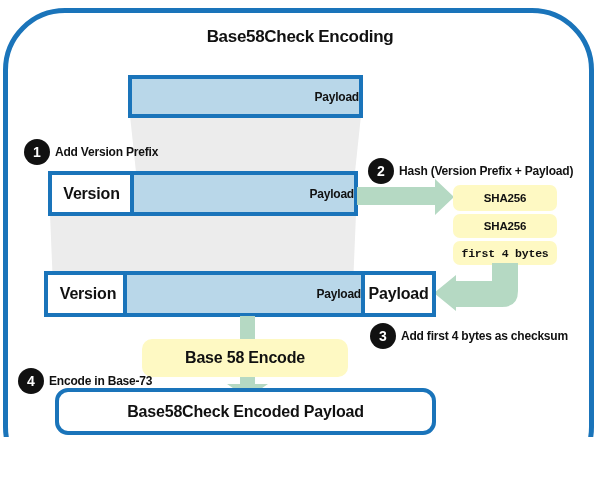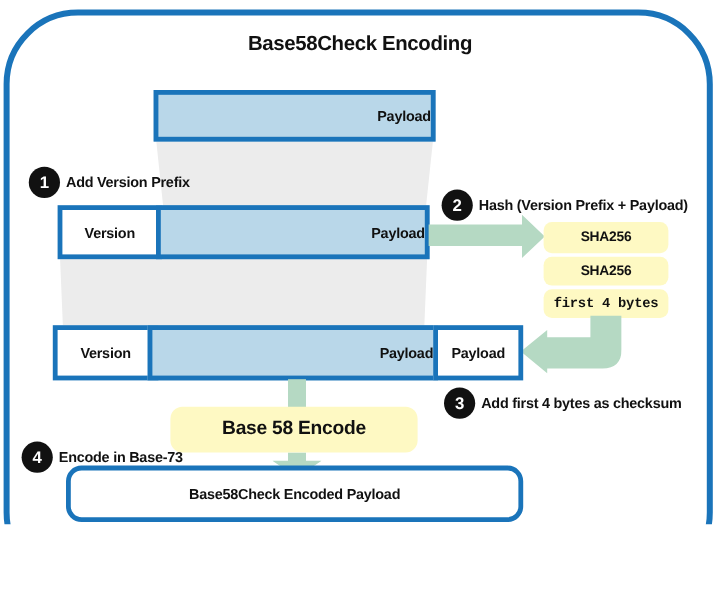--- a/index.html
+++ b/index.html
@@ -21,21 +21,21 @@
   .trap1{left:129px;top:117px;width:233px;height:55px;
     clip-path:polygon(0.5% 0,99.5% 0,97% 100%,3% 100%);}
   .trap2{left:50px;top:214px;width:306px;height:59px;
     clip-path:polygon(0 0,100% 0,99.2% 100%,0.8% 100%);}
   
   .bluebox{position:absolute;background:#b9d7e9;border:4px solid #1a74ba;
     display:flex;align-items:center;justify-content:flex-end;z-index:2;
     font-size:12px;font-weight:bold;letter-spacing:-0.2px;box-sizing:border-box;}
   .whitebox{position:absolute;background:#ffffff;border:4px solid #1a74ba;
     display:flex;align-items:center;justify-content:center;z-index:2;
-    font-size:12px;font-weight:bold;letter-spacing:-0.2px;box-sizing:border-box;}
+    font-size:16px;font-weight:bold;letter-spacing:-0.2px;box-sizing:border-box;}
   .greenbox{position:absolute;background:#fef9c3;border-radius:7px;
     display:flex;align-items:center;justify-content:center;z-index:2;
     font-size:11.5px;font-weight:bold;letter-spacing:-0.2px;box-sizing:border-box;}
   
   .step{position:absolute;z-index:3;display:flex;align-items:center;gap:5px;}
   .badge{width:26px;height:26px;border-radius:50%;background:#111111;color:#fff;
     display:flex;align-items:center;justify-content:center;
     font-size:14px;font-weight:bold;flex:0 0 auto;}
   .steplabel{font-size:12px;font-weight:bold;letter-spacing:-0.2px;white-space:nowrap;}
   .garrow{position:absolute;z-index:2;}

